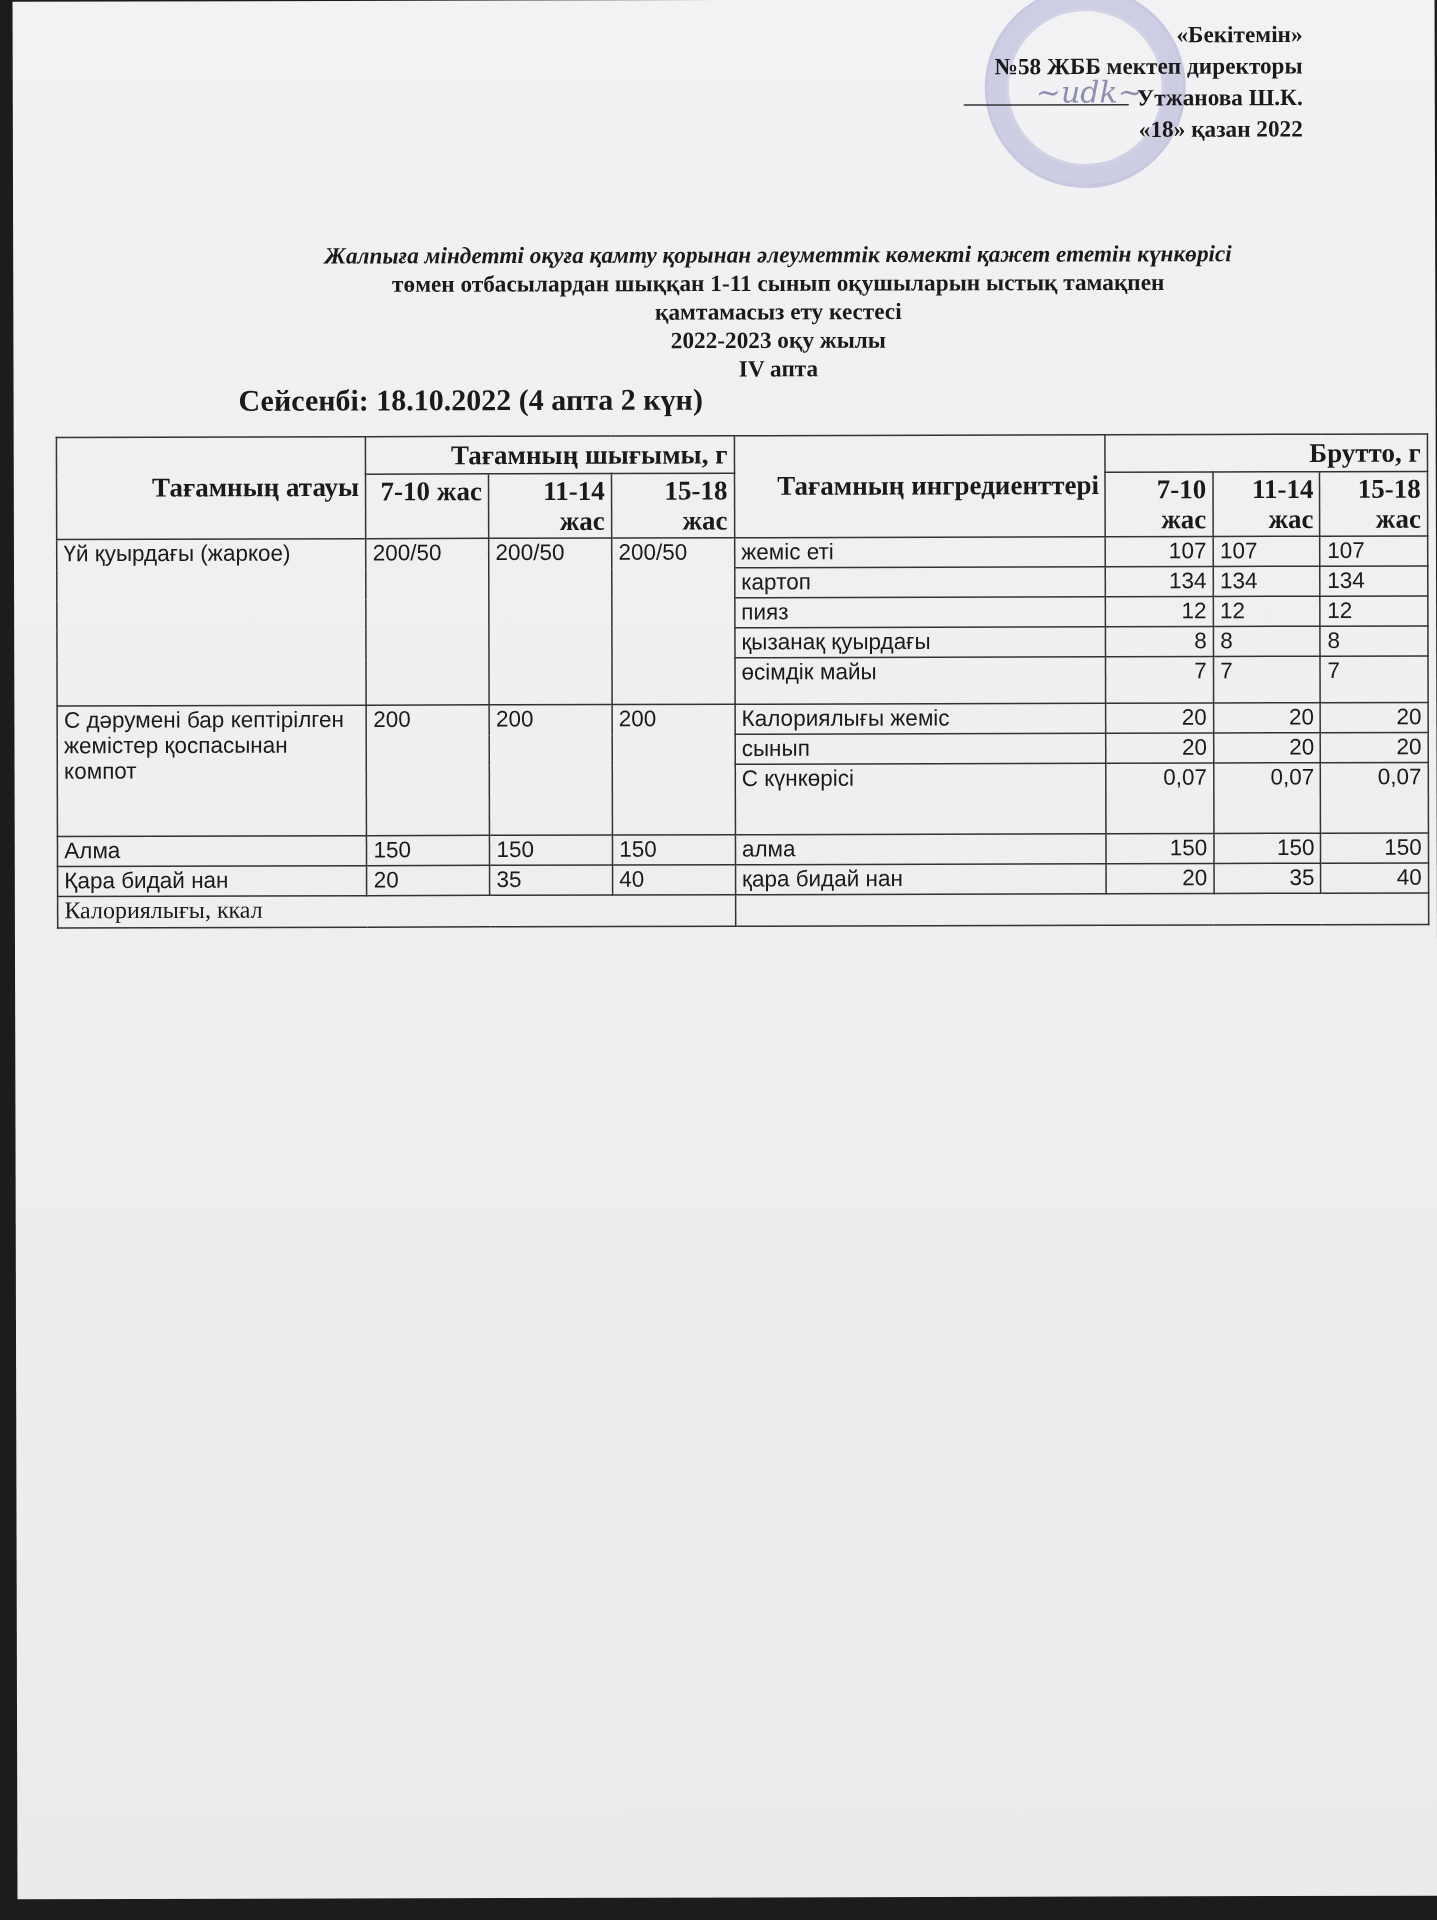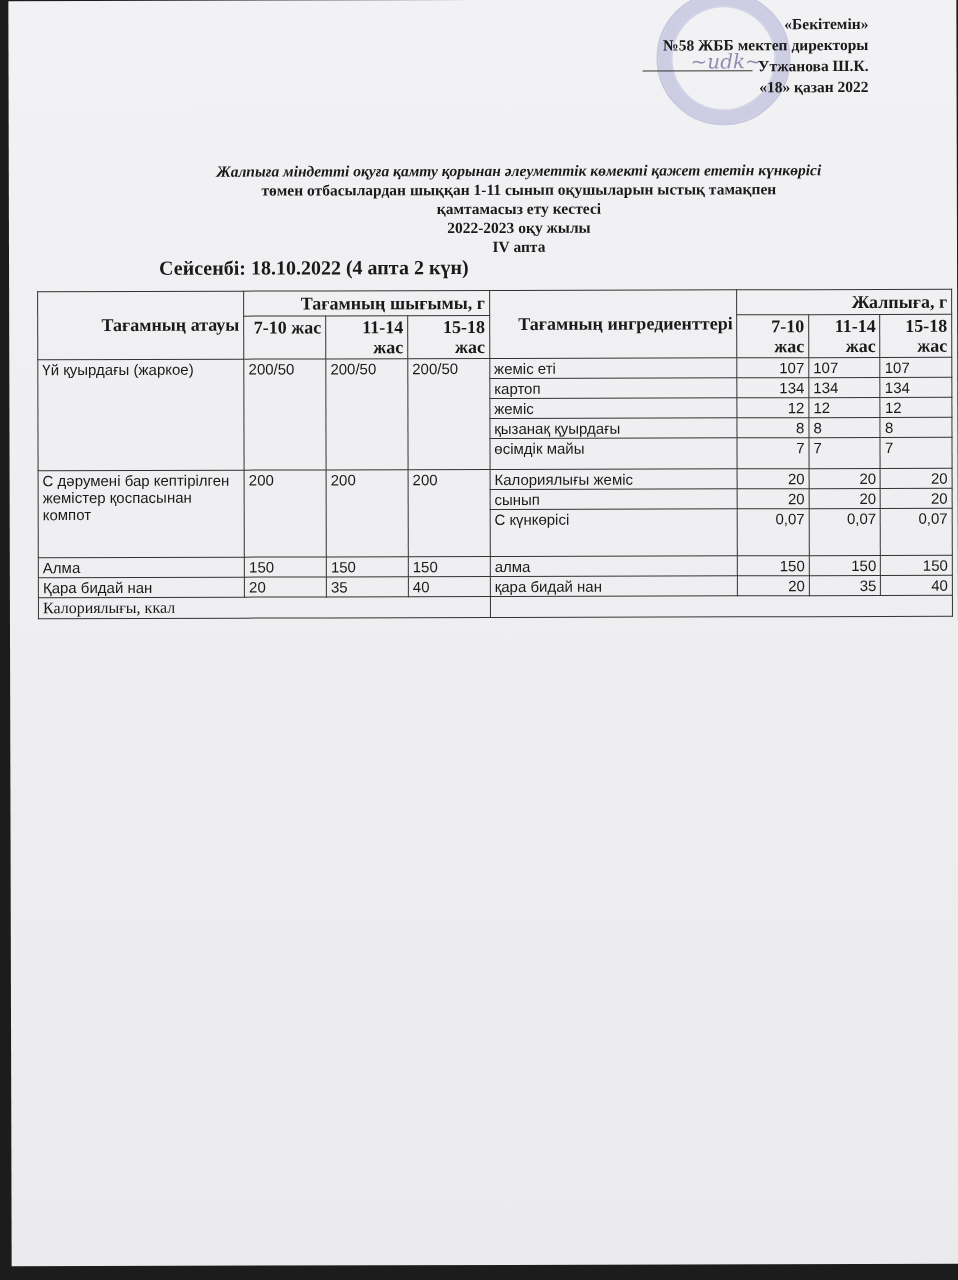--- a/index.html
+++ b/index.html
@@ -79,21 +79,21 @@
   </div>
 
   <div class="dayline">Сейсенбі: 18.10.2022 (4 апта 2 күн)</div>
 
   <table class="menu">
     <tbody>
         <tr>
       <th class="col-name h-main" rowspan="2">Тағамның атауы</th>
       <th class="h-main" colspan="3">Тағамның шығымы, г</th>
       <th class="col-ing" rowspan="2" style="vertical-align:middle">Тағамның ингредиенттері</th>
-      <th class="h-main" colspan="3">Жалпыға, г</th>
+      <th class="h-main" colspan="3">Брутто, г</th>
     </tr>
     <tr>
       <th class="col-y h-age">7-10 жас</th>
       <th class="col-y h-age">11-14 жас</th>
       <th class="col-y h-age">15-18 жас</th>
       <th class="col-b h-age">7-10 жас</th>
       <th class="col-b h-age">11-14 жас</th>
       <th class="col-b h-age">15-18 жас</th>
     </tr>
 
@@ -107,21 +107,21 @@
       <td>107</td>
       <td>107</td>
     </tr>
     <tr>
       <td>картоп</td>
       <td class="right">134</td>
       <td>134</td>
       <td>134</td>
     </tr>
     <tr>
-      <td>жеміс</td>
+      <td>пияз</td>
       <td class="right">12</td>
       <td>12</td>
       <td>12</td>
     </tr>
     <tr>
       <td>қызанақ қуырдағы</td>
       <td class="right">8</td>
       <td>8</td>
       <td>8</td>
     </tr>

